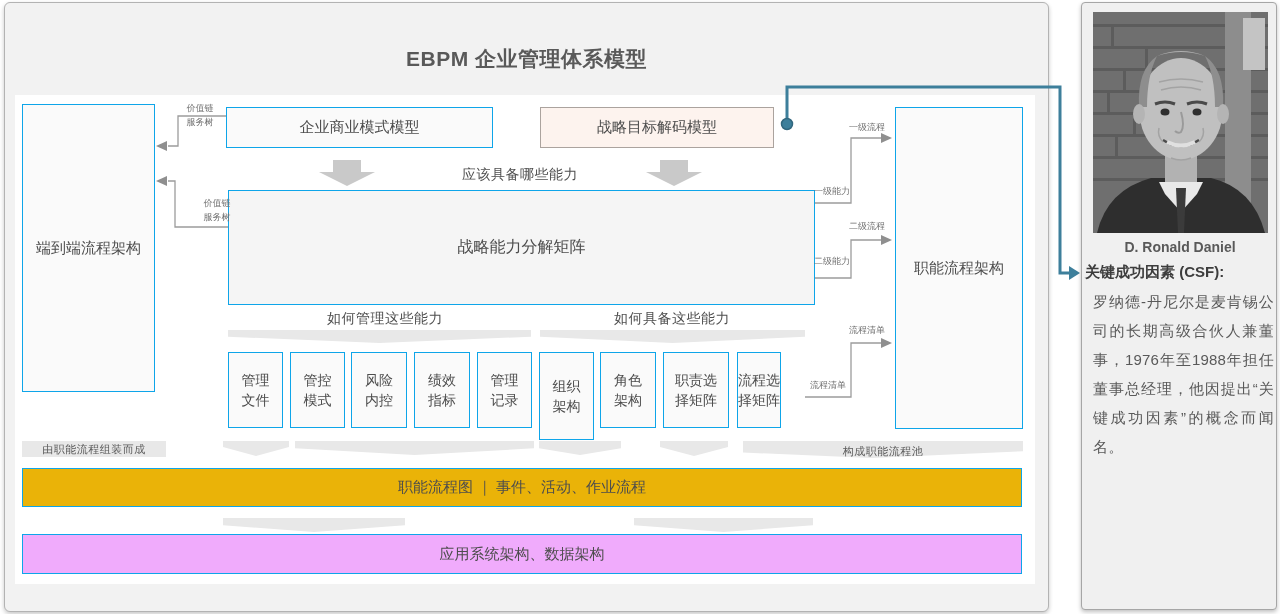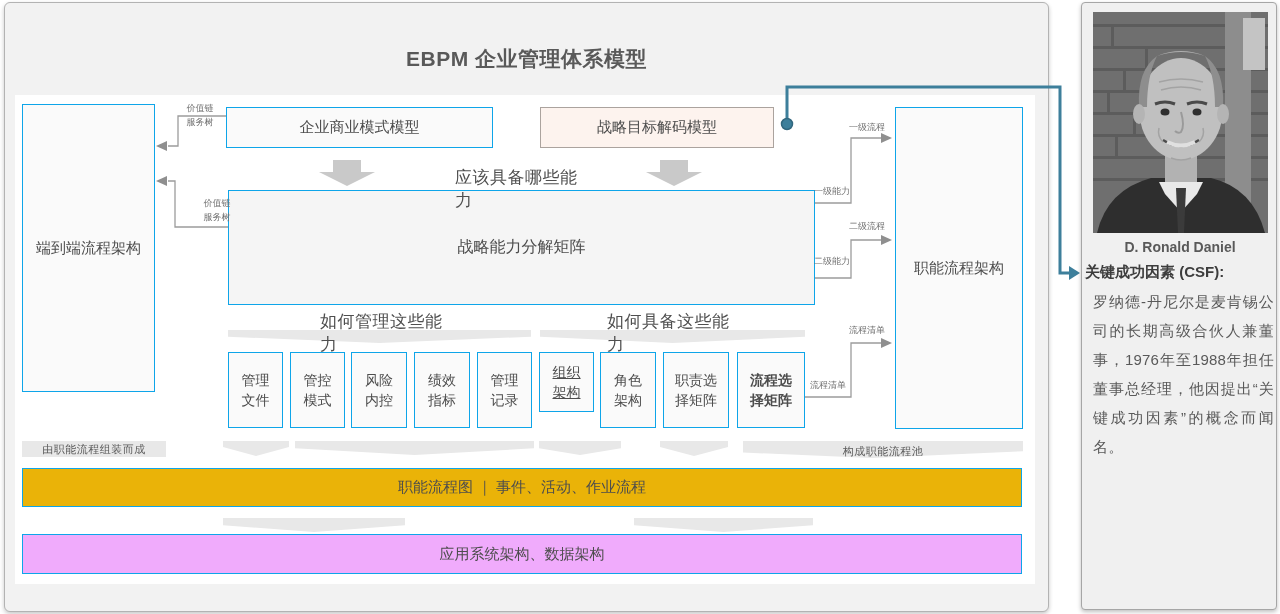--- a/index.html
+++ b/index.html
@@ -25,21 +25,21 @@
   .rib-flat{clip-path:polygon(0 0,100% 0,100% 52%,50% 100%,0 52%);}
   .rib-chev{clip-path:polygon(0 0,100% 0,100% 40%,50% 100%,0 40%);}
   .rib-text{display:flex;align-items:center;justify-content:center;
     font-size:11px;color:#5a5a5a;letter-spacing:.5px;}
   .rib-pool{clip-path:polygon(0 0,100% 0,100% 60%,46% 100%,0 68%);
     display:flex;align-items:flex-end;justify-content:center;
     font-size:11px;color:#5a5a5a;letter-spacing:.5px;line-height:13px;}
 
   
   .lbl-s{position:absolute;font-size:9px;color:#6e6e6e;text-align:center;line-height:11px;}
-  .lbl-m{position:absolute;font-size:17px;color:#4f4f4f;text-align:left;letter-spacing:.5px;}
+  .lbl-m{position:absolute;font-size:14px;color:#4f4f4f;text-align:center;letter-spacing:.5px;}
 
   
   .overlay{position:absolute;left:0;top:0;width:1280px;height:614px;pointer-events:none;}
 
   
   .sidebar{position:absolute;left:1081px;top:2px;width:196px;height:608px;
     background:#f0f0f0;border:1px solid #a6a6a6;border-radius:4px;
     box-shadow:0 2px 4px rgba(0,0,0,.25);box-sizing:border-box;}
   .photo{position:absolute;left:11px;top:9px;width:175px;height:221px;overflow:hidden;background:#6f6f6f;}
   .photo-caption{position:absolute;left:0;top:236px;width:196px;text-align:center;
@@ -89,27 +89,27 @@
   <div class="dbox" style="left:228px;top:352px;width:55px;height:76px;font-size:14px;line-height:20px;">管理
 文件</div>
   <div class="dbox" style="left:290px;top:352px;width:55px;height:76px;font-size:14px;line-height:20px;">管控
 模式</div>
   <div class="dbox" style="left:351px;top:352px;width:56px;height:76px;font-size:14px;line-height:20px;">风险
 内控</div>
   <div class="dbox" style="left:414px;top:352px;width:56px;height:76px;font-size:14px;line-height:20px;">绩效
 指标</div>
   <div class="dbox" style="left:477px;top:352px;width:55px;height:76px;font-size:14px;line-height:20px;">管理
 记录</div>
-  <div class="dbox" style="left:539px;top:352px;width:55px;height:60px;font-size:14px;line-height:20px;text-decoration:underline;">组织
+  <div class="dbox" style="left:539px;top:352px;width:55px;height:88px;font-size:14px;line-height:20px;">组织
 架构</div>
   <div class="dbox" style="left:600px;top:352px;width:56px;height:76px;font-size:14px;line-height:20px;">角色
 架构</div>
   <div class="dbox" style="left:663px;top:352px;width:66px;height:76px;font-size:14px;line-height:20px;">职责选
 择矩阵</div>
-  <div class="dbox" style="left:737px;top:352px;width:68px;height:76px;font-size:14px;line-height:20px;font-weight:bold;">流程选
+  <div class="dbox" style="left:737px;top:352px;width:44px;height:76px;font-size:14px;line-height:20px;">流程选
 择矩阵</div>
 
   <div class="dbox" style="left:22px;top:468px;width:1000px;height:39px;font-size:15px;background:#eab308;">职能流程图 ｜ 事件、活动、作业流程</div>
   <div class="dbox" style="left:22px;top:534px;width:1000px;height:40px;font-size:15px;background:#f0abfc;">应用系统架构、数据架构</div>
 
   <div class="lbl-m" style="left:455px;top:166px;width:130px;">应该具备哪些能力</div>
   <div class="lbl-m" style="left:320px;top:310px;width:130px;">如何管理这些能力</div>
   <div class="lbl-m" style="left:607px;top:310px;width:130px;">如何具备这些能力</div>
 
   <div class="lbl-s" style="left:184px;top:103px;width:32px;">价值链</div>

